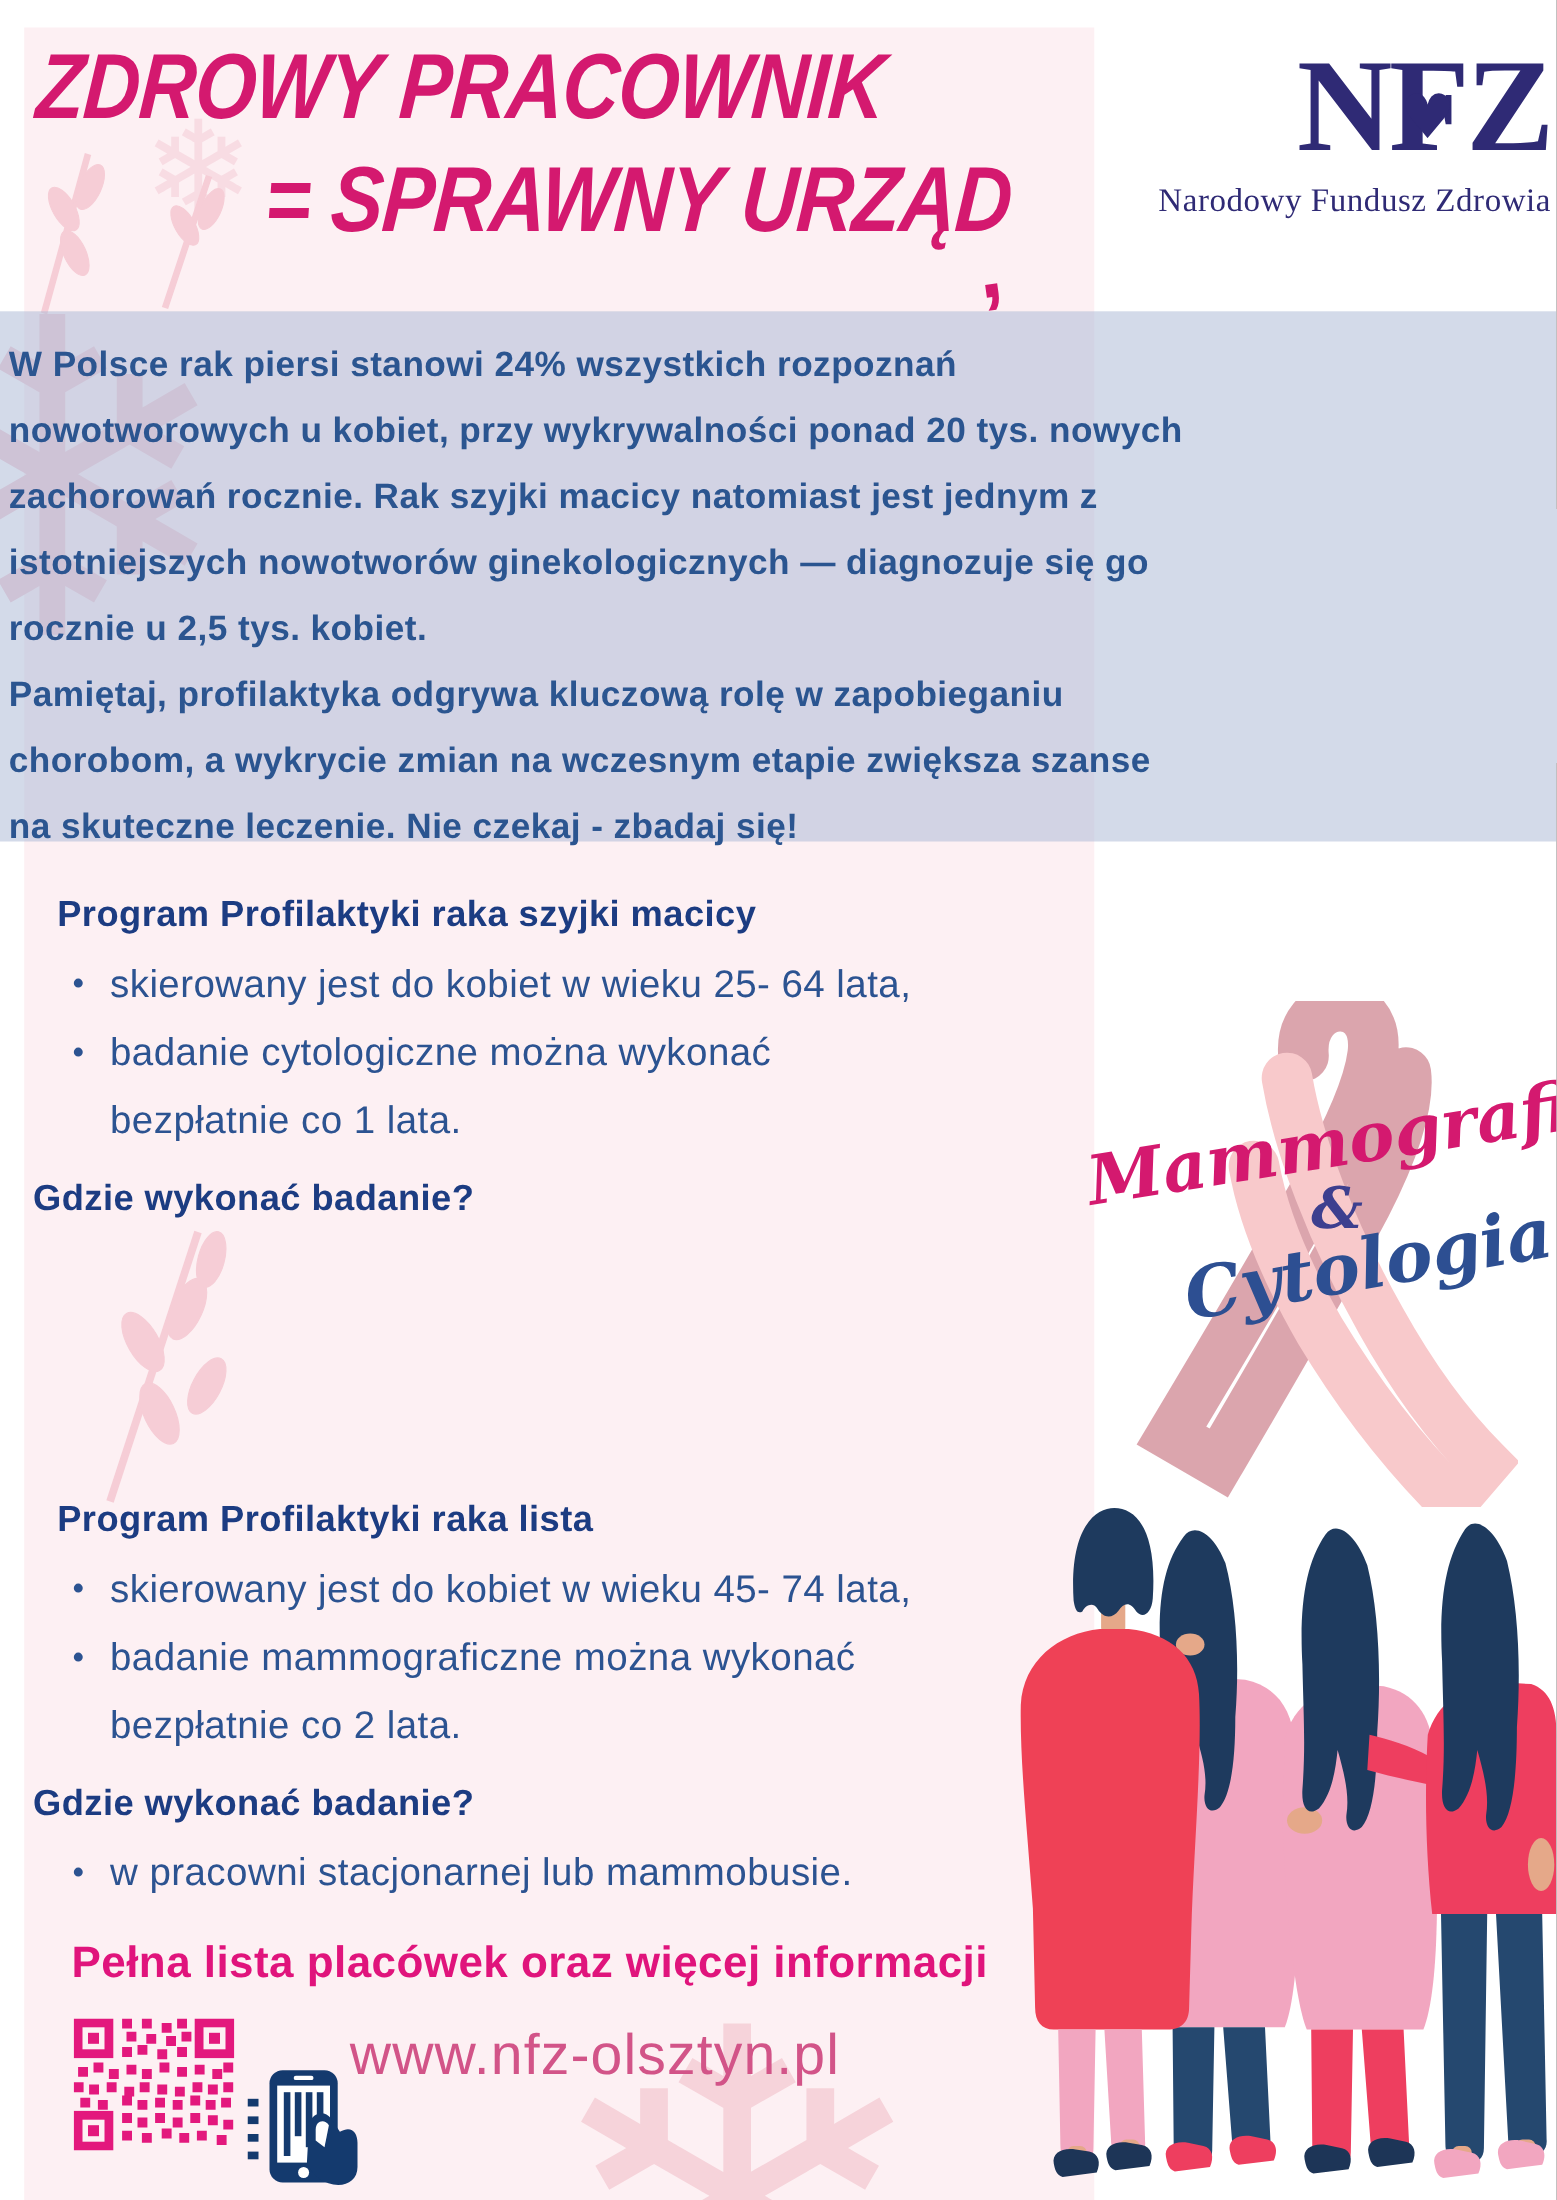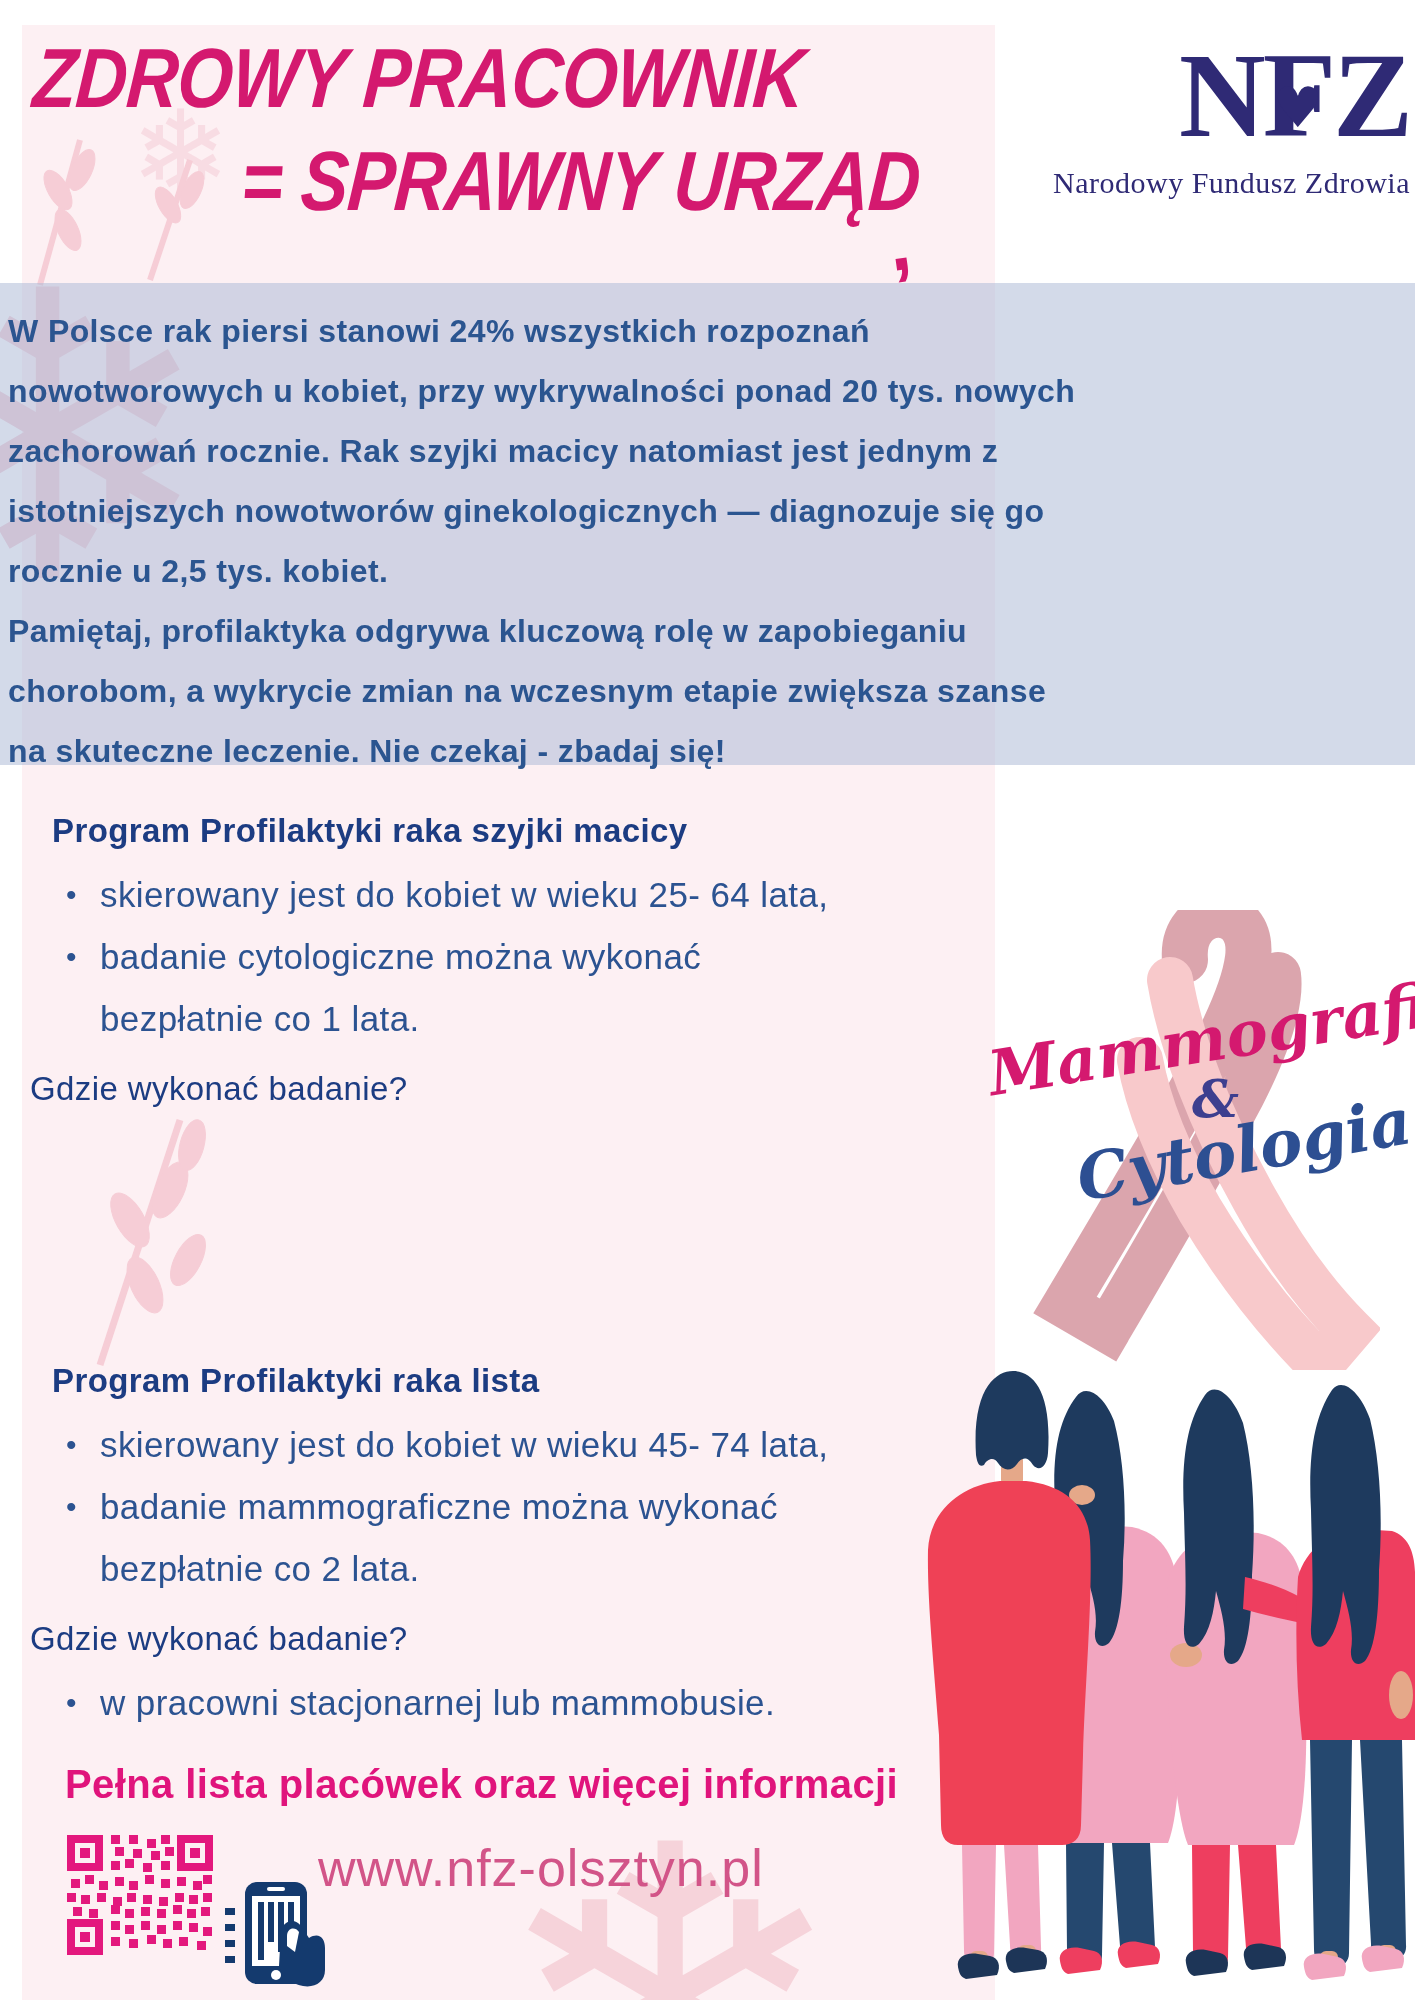--- a/index.html
+++ b/index.html
@@ -30,21 +30,21 @@
   
   .banner{position:absolute;left:0;top:283px;width:1415px;height:482px;background:rgba(174,187,215,.55);z-index:2;}
   .banner-text{position:absolute;left:8px;top:18px;width:1080px;text-align:left;
      font-size:32px;font-weight:bold;line-height:60px;color:#2b5590;letter-spacing:.4px;white-space:pre-line;}
   
   .section{position:absolute;z-index:3;color:#2c5391;}
   .sec-heading{font-size:33px;font-weight:bold;color:#1c3c82;letter-spacing:.4px;}
   .bullets{margin-top:14px;}
   .bullet{position:relative;padding-left:48px;font-size:35px;line-height:62px;letter-spacing:.4px;white-space:pre-line;}
   .bullet::before{content:"•";position:absolute;left:14px;top:0;font-size:30px;color:#2c5391;}
-  .where-heading{font-size:33px;font-weight:normal;color:#1c3c82;letter-spacing:.4px;margin:20px 0 0 -22px;}
+  .where-heading{font-size:33px;font-weight:bold;color:#1c3c82;letter-spacing:.4px;margin:20px 0 0 -22px;}
   .sec1{left:52px;top:812px;width:940px;}
   .sec2{left:52px;top:1362px;width:940px;}
   
   .script-zone{position:absolute;left:980px;top:900px;width:435px;height:480px;z-index:3;}
   .ribbon-svg{position:absolute;left:40px;top:10px;z-index:1;}
   .script-w1{position:absolute;left:6px;top:100px;font-family:"DejaVu Serif",serif;font-style:italic;font-weight:bold;
              font-size:62px;color:#d4196f;transform:rotate(-9deg);z-index:2;white-space:nowrap;}
   .script-amp{position:absolute;left:212px;top:168px;font-family:"DejaVu Serif",serif;font-style:italic;font-weight:bold;
              font-size:52px;color:#3d3f8f;z-index:2;}
   .script-w2{position:absolute;left:95px;top:212px;font-family:"DejaVu Serif",serif;font-style:italic;font-weight:bold;

